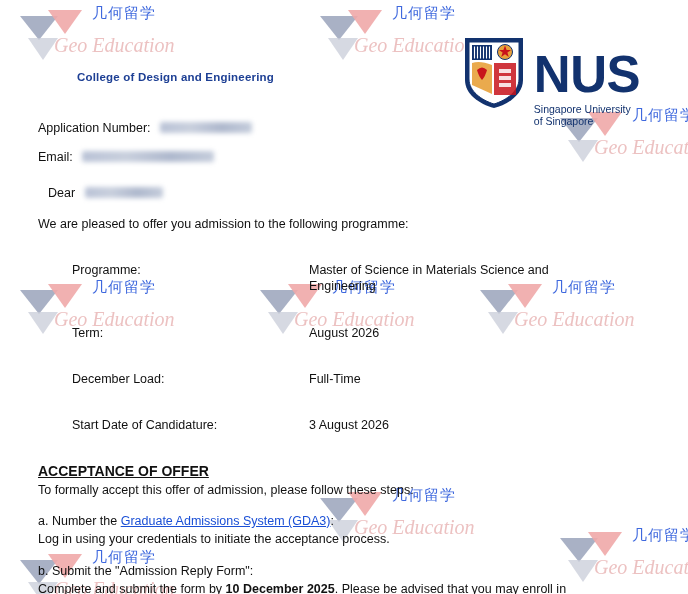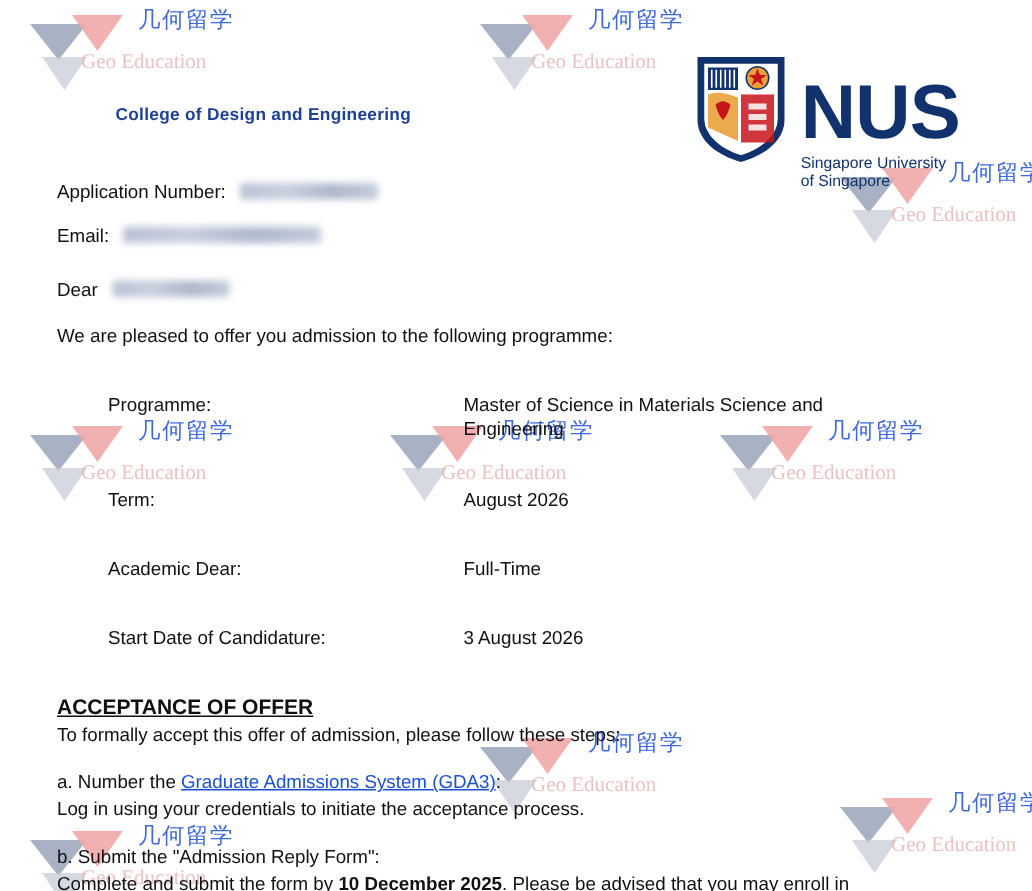--- a/index.html
+++ b/index.html
@@ -45,23 +45,24 @@
     color: #1d4ed8;
     font-family: "DejaVu Sans", sans-serif;
     letter-spacing: 1px;
     white-space: nowrap;
     opacity: .85;
   }
   .wm .wm-en {
     position: absolute;
     left: 36px;
     top: 26px;
-    font-size: 14px;
+    font-size: 20px;
     color: #e9b7b7;
     font-family: "Liberation Serif", serif;
+    font-style: italic;
     white-space: nowrap;
     opacity: .85;
   }
 
   
   .cde-title {
     position: absolute;
     left: 42px;
     top: 71px;
     font-size: 11.5px;
@@ -285,34 +286,34 @@
     <div class="line" style="left:38px; top:121px;">
       <span>Application Number:</span>
       <span class="redact" style="width:92px; margin-left:6px;"></span>
     </div>
 
     <div class="line" style="left:38px; top:150px;">
       <span>Email:</span>
       <span class="redact" style="width:132px; margin-left:6px;"></span>
     </div>
 
-    <div class="line" style="left:38px; top:186px;text-align:center;">
+    <div class="line" style="left:48px; top:186px;text-align:center;">
       <span>Dear</span>
       <span class="redact" style="width:78px; margin-left:6px;"></span>
     </div>
 
     <div class="line" style="left:38px; top:217px;">We are pleased to offer you admission to the following programme:</div>
 
     <div class="row-label" style="top:263px;">Programme:</div>
     <div class="row-value" style="top:263px;">Master of Science in Materials Science and Engineering</div>
 
     <div class="row-label" style="top:326px;">Term:</div>
     <div class="row-value" style="top:326px;">August 2026</div>
 
-    <div class="row-label" style="top:372px;">Academic Dear:</div>
+    <div class="row-label" style="top:372px;">December Load:</div>
     <div class="row-value" style="top:372px;">Full-Time</div>
 
     <div class="row-label" style="top:418px;">Start Date of Candidature:</div>
     <div class="row-value" style="top:418px;">3 August 2026</div>
 
     <div class="section-head" style="top:463px;text-align:center;">ACCEPTANCE OF OFFER</div>
     <div class="line" style="left:38px; top:483px;">To formally accept this offer of admission, please follow these steps:</div>
 
     <div class="line" style="left:38px; top:514px;">
       <span>a. Number the </span><a class="link" href="#">Graduate Admissions System (GDA3)</a><span>:</span>

